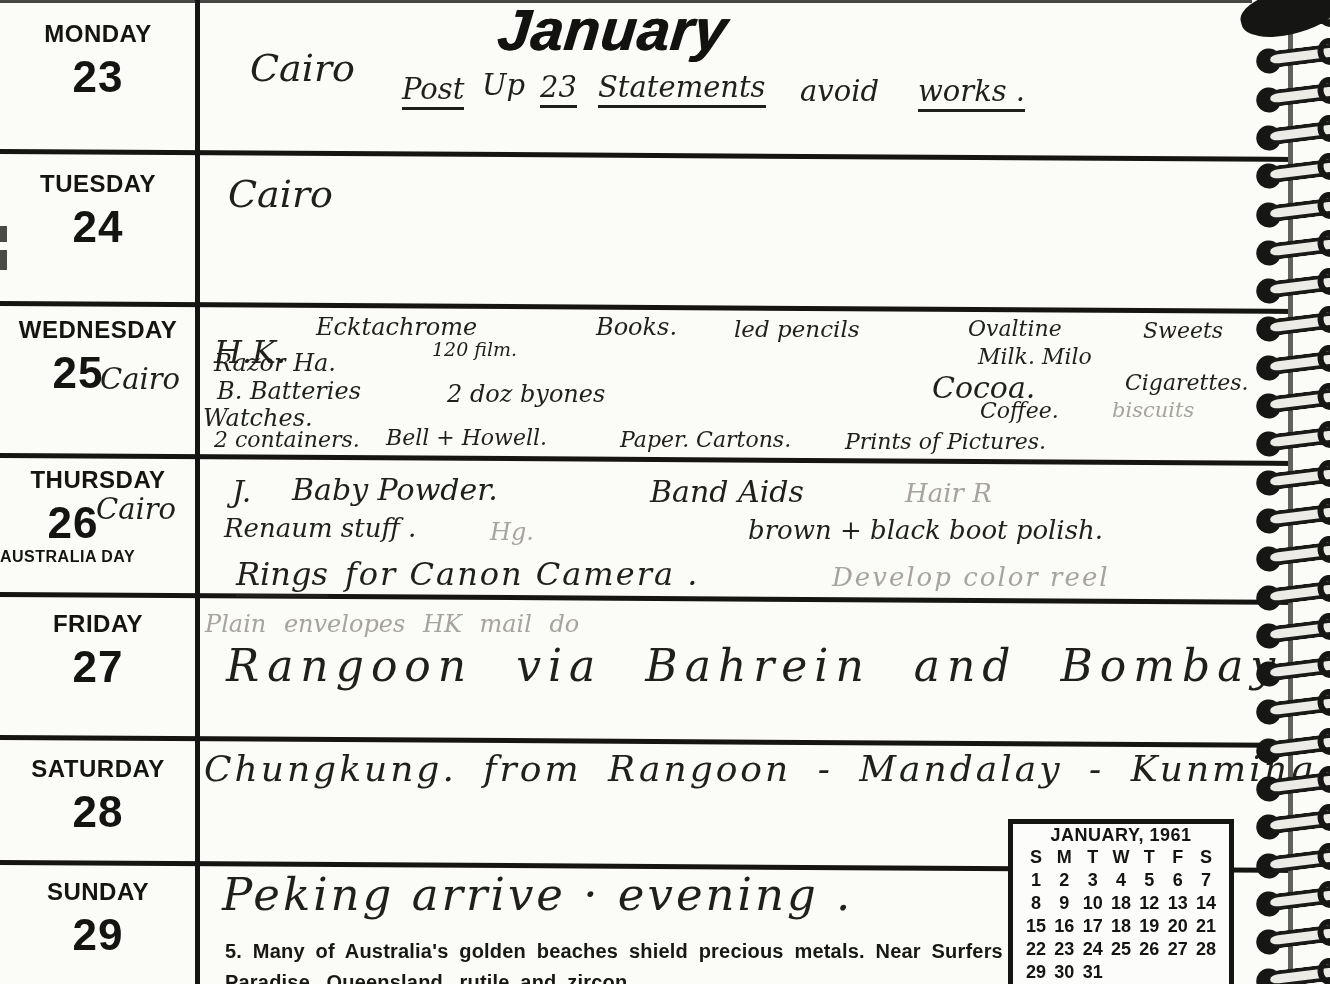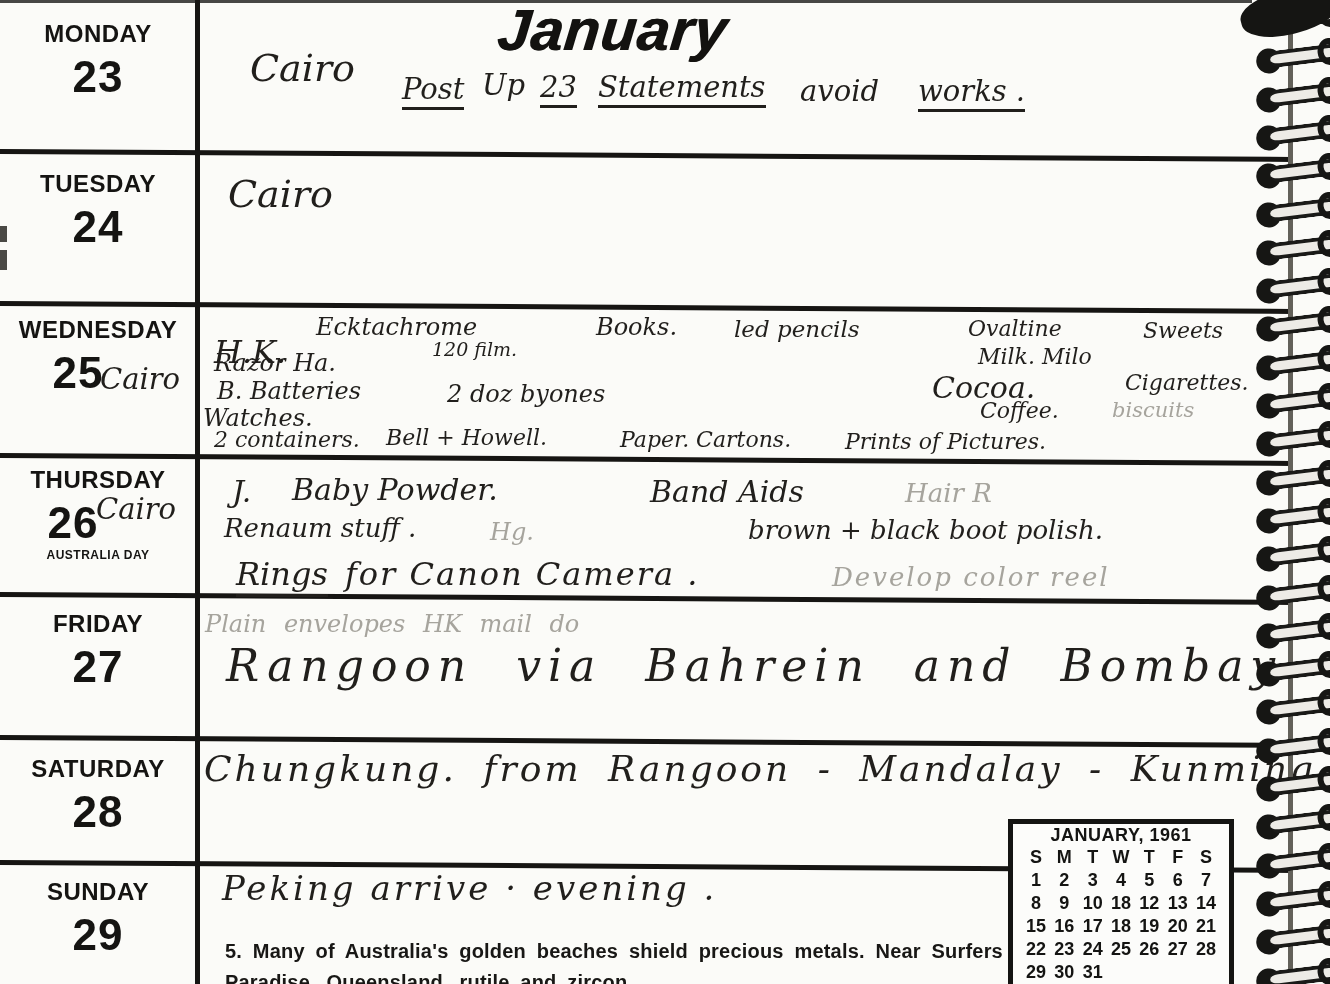--- a/index.html
+++ b/index.html
@@ -9,21 +9,21 @@
     background:#fbfbf8;font-family:"Liberation Sans",sans-serif;
   }
   
   .hline{position:absolute;left:0;width:1292px;height:5px;background:#161513;transform:rotate(0.35deg);transform-origin:left center;}
   .vline{position:absolute;left:195px;top:0;width:5px;height:984px;background:#161513;}
   .topline{position:absolute;left:0;top:0;width:1252px;height:3px;background:#1a1a18;opacity:.8;}
   
   .dayhead{position:absolute;left:0;width:196px;text-align:center;color:#151412;}
   .dayname{font-weight:bold;font-size:24px;letter-spacing:.5px;}
   .daydate{font-weight:bold;font-size:44px;margin-top:4px;letter-spacing:1px;}
-  .holiday{position:absolute;left:0;width:196px;text-align:center;font-weight:bold;font-size:12px;letter-spacing:.5px;color:#151412;}
+  .holiday{position:absolute;left:0;width:196px;text-align:left;font-weight:bold;font-size:16px;letter-spacing:.5px;color:#151412;}
   
   #month-title{
     position:absolute;left:498px;top:-4px;font-weight:bold;font-style:italic;
     font-size:58px;letter-spacing:1px;color:#131210;transform:skewX(-6deg);
     text-shadow:1px 0 0 #131210;
   }
   
   .hw{position:absolute;font-family:"DejaVu Serif",serif;font-style:italic;color:#211f1c;white-space:nowrap;}
   .faint{color:#a6a49d;}
   .u{border-bottom:3px solid #211f1c;padding-bottom:1px;}
@@ -134,21 +134,21 @@
   <span class="hw" style="left:748px;top:515px;font-size:26px">brown + black boot polish.</span>
   <span class="hw u" style="left:236px;top:555px;font-size:32px">Rings</span>
   <span class="hw faint" style="left:832px;top:562px;font-size:26px;letter-spacing:2px">Develop color reel</span>
   <span class="hw" style="left:345px;top:555px;font-size:32px;letter-spacing:2px">for Canon Camera .</span>
 
   <span class="hw faint" style="left:205px;top:610px;font-size:24px;word-spacing:10px">Plain envelopes    HK mail do</span>
   <span class="hw" style="left:226px;top:640px;font-size:44px;letter-spacing:7px;word-spacing:22px">Rangoon via Bahrein and Bombay</span>
 
   <span class="hw" style="left:204px;top:748px;font-size:36px;letter-spacing:3px;word-spacing:12px">Chungkung. from Rangoon - Mandalay - Kunming</span>
 
-  <span class="hw" style="left:222px;top:868px;font-size:34px;letter-spacing:3px">Peking arrive · evening .</span>
+  <span class="hw" style="left:222px;top:868px;font-size:45px;letter-spacing:3px">Peking arrive · evening .</span>
 
   <div class="print-note" style="left:225px;top:940px">5. Many of Australia's golden beaches shield precious metals. Near Surfers</div>
   <div class="print-note" style="left:225px;top:971px">Paradise, Queensland, rutile and zircon</div>
 
   <div id="minical">
     <div class="mc-title">JANUARY, 1961</div>
     <div class="mc-row">
       <span>S</span>
         <span>M</span>
         <span>T</span>

